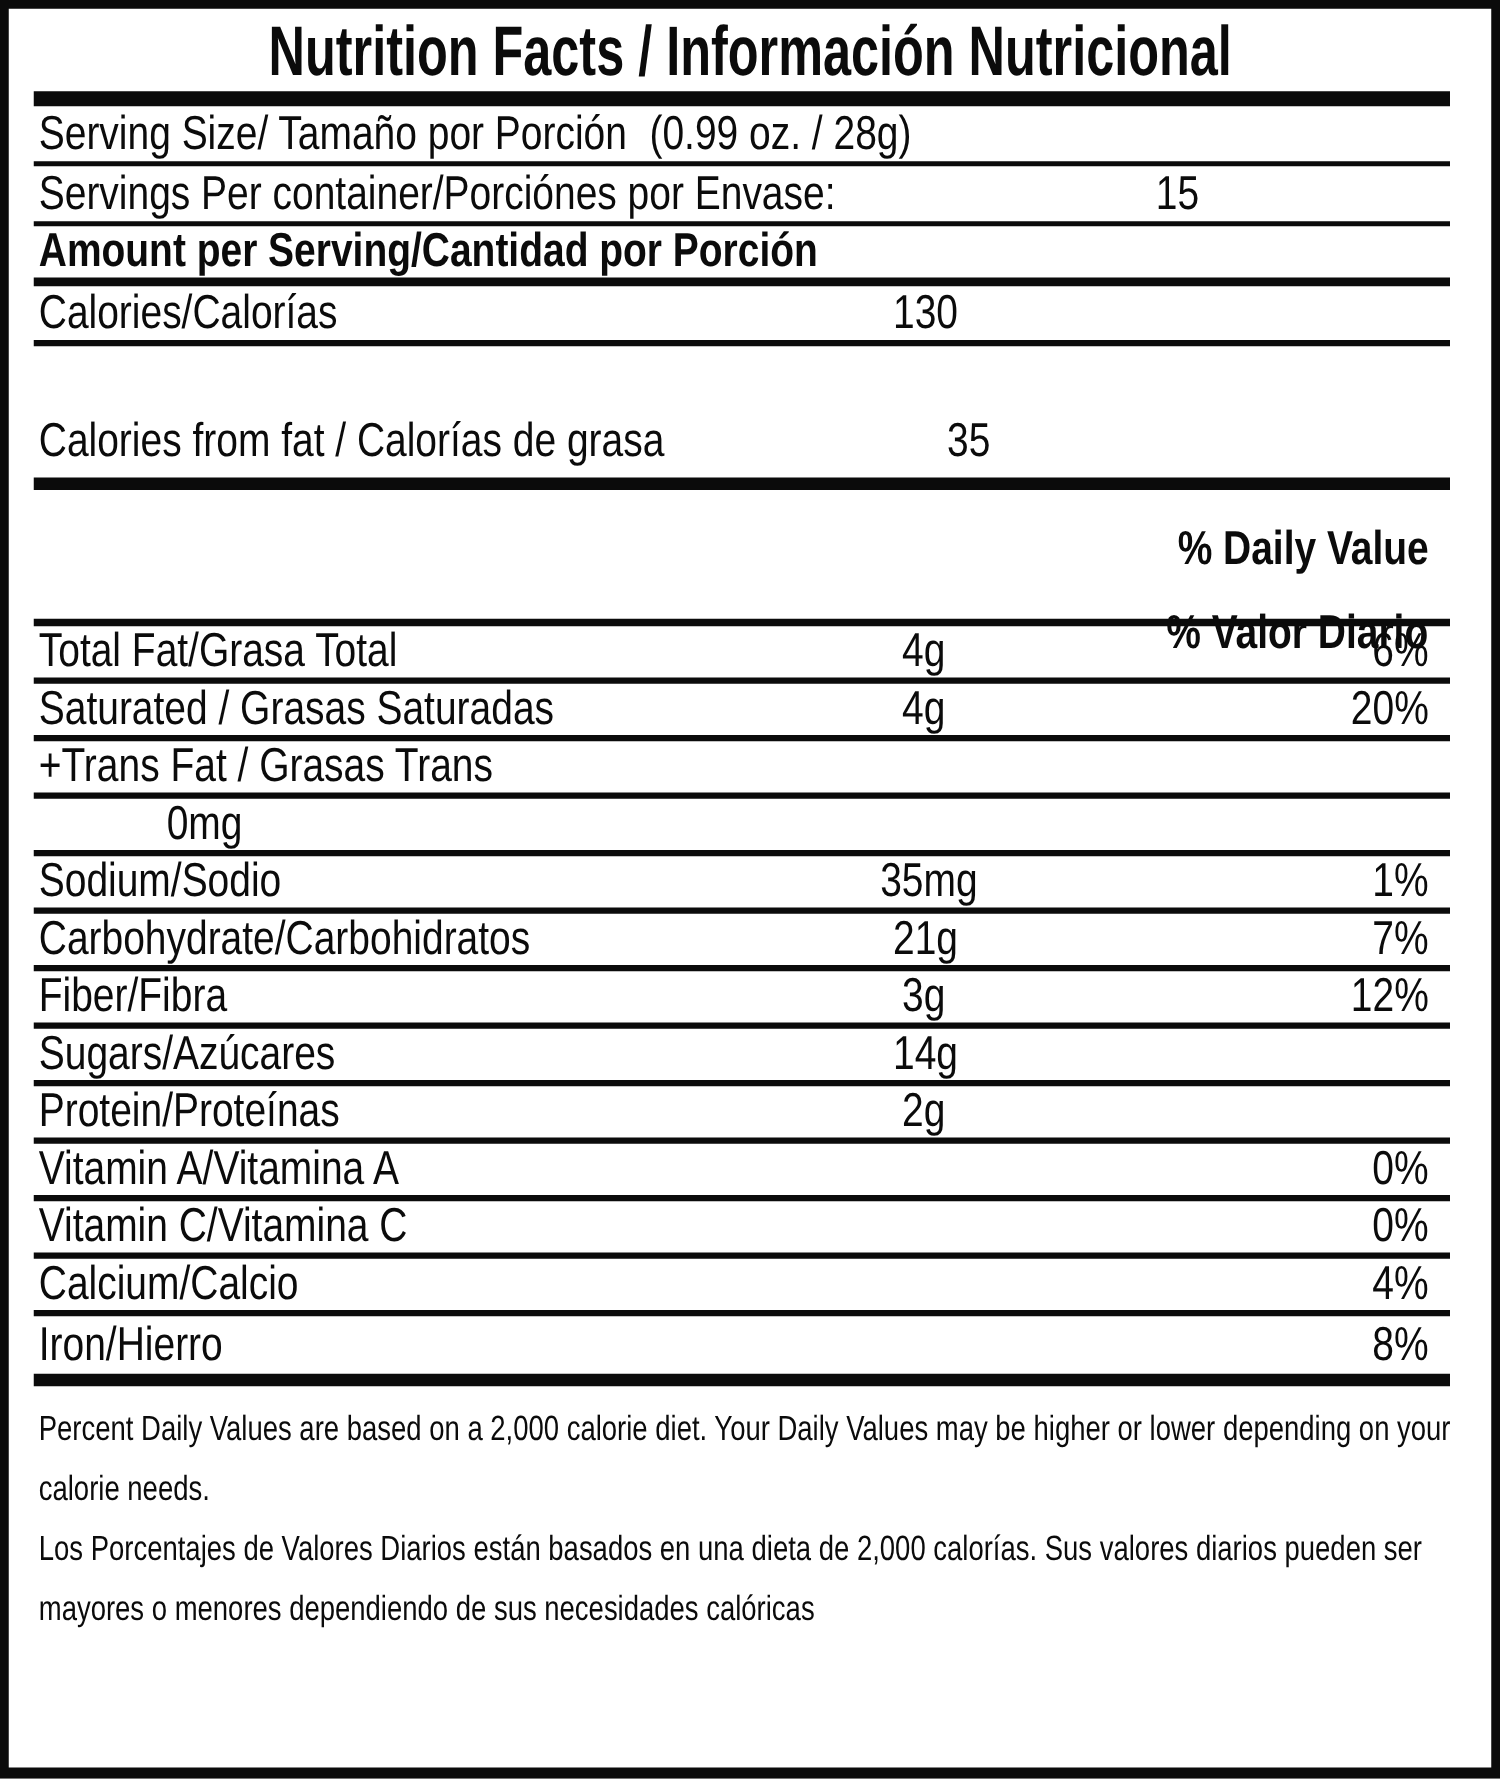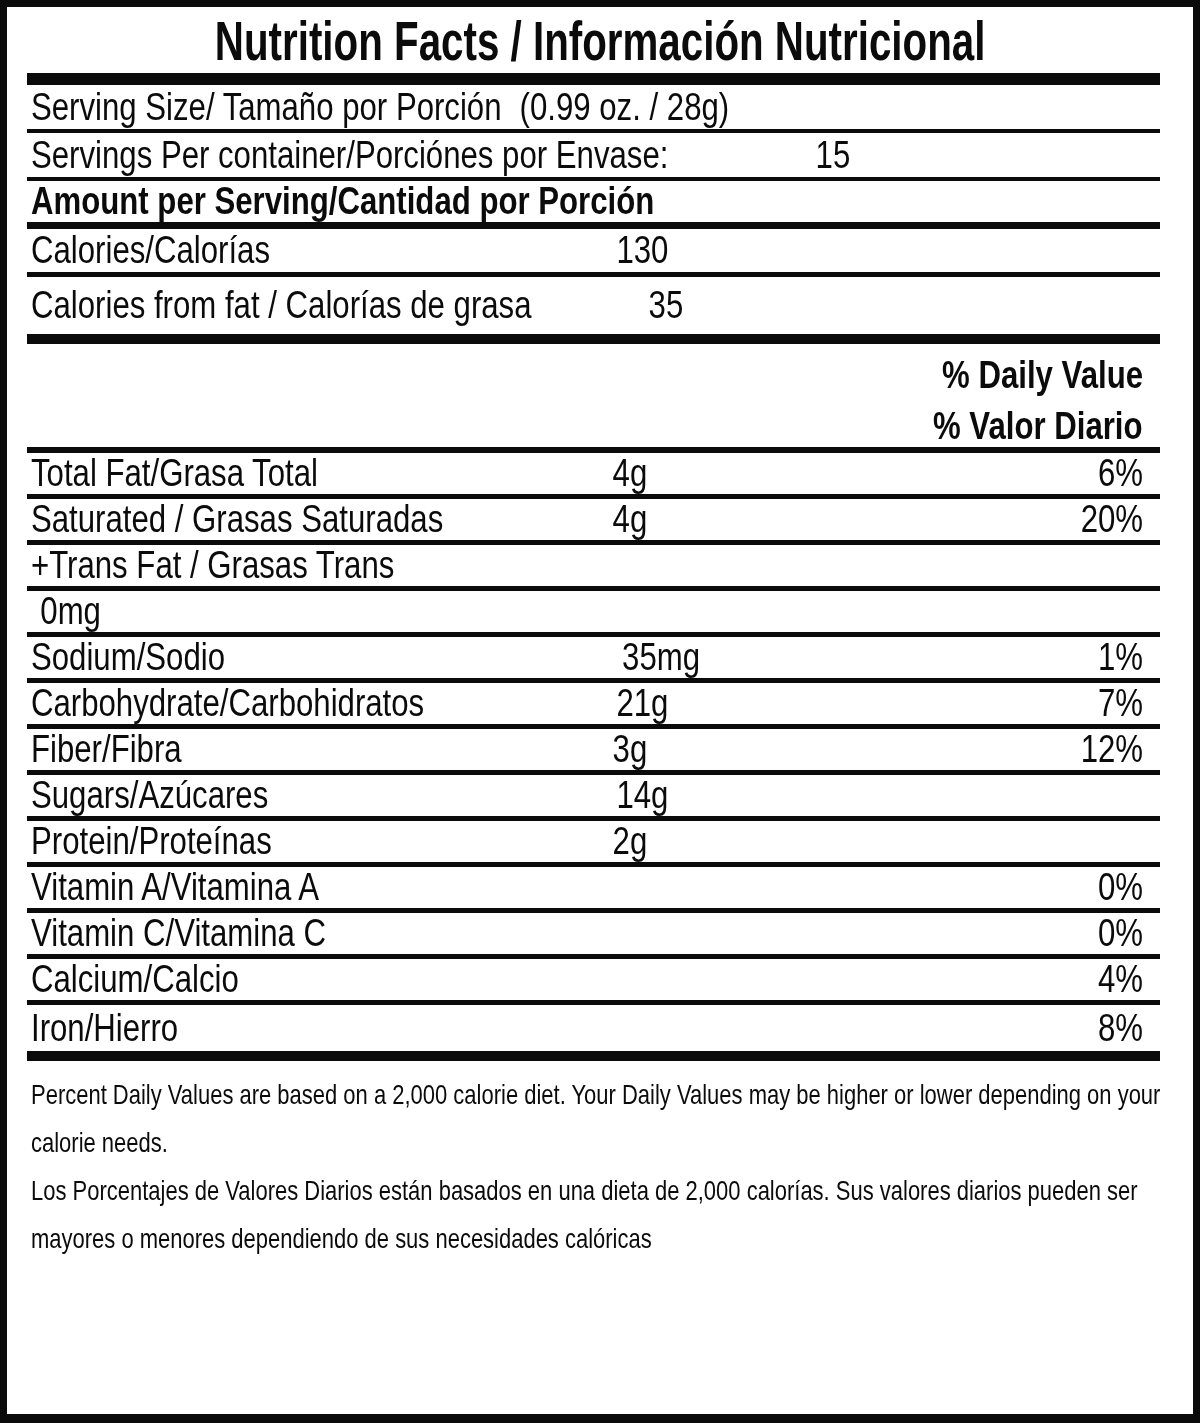--- a/index.html
+++ b/index.html
@@ -22,36 +22,36 @@
 
   .title-band { height:66px; display:flex; align-items:flex-end; justify-content:center;
                 font-size:56px; font-weight:bold; }
 
   .bar   { height:10px; background:var(--ink); margin:0 33px 0 20px; }
   .bar-title { height:12px; }
 
   .row { display:flex; align-items:center; margin:0 33px 0 20px;
          font-size:38px; height:48px; border-bottom:5px solid var(--ink); }
   .row .cell-label { flex:1 1 auto; padding-left:4px; overflow:visible; }
-  .row .cell-amt   { flex:0 0 260px; text-align:left; }
+  .row .cell-amt   { flex:0 0 260px; text-align:center; }
   .row .cell-dv    { flex:0 0 278px; text-align:right; }
   .row .spacer     { flex:0 0 17px; }
 
   .row-thin  { border-bottom-width:4px; }
   .row-hdr   { border-bottom-width:7px; font-weight:bold; }
-  .row-calfat{ height:57px; border-bottom:none; }
+  .row-calfat{ height:57px; border-bottom:none;margin-top:48px; }
   .nrow      { height:46px; }
   .row-last  { border-bottom:none; }
 
   .inline-val { margin-left:22px; }
 
   .dv-head { height:103px; padding-top:6px; margin-right:50px; text-align:right;
              font-size:38px; font-weight:bold;
              border-bottom:none; }
-  .dv-head .dv-line { height:51px; display:flex; align-items:center; justify-content:flex-end; }
+  .dv-head .dv-line { height:51px; display:flex; align-items:center; justify-content:flex-end;margin-top:16px; }
   .dv-divider { height:6px; background:var(--ink); margin:0 33px 0 20px; }
 
   .footnote { padding:10px 0 0 24px; font-size:28px; line-height:48px; }
   .footnote-inner { width:1440px; transform:scaleX(.785); transform-origin:0 0; }
 </style>
 </head>
 <body>
 
 <div class="label">
 

